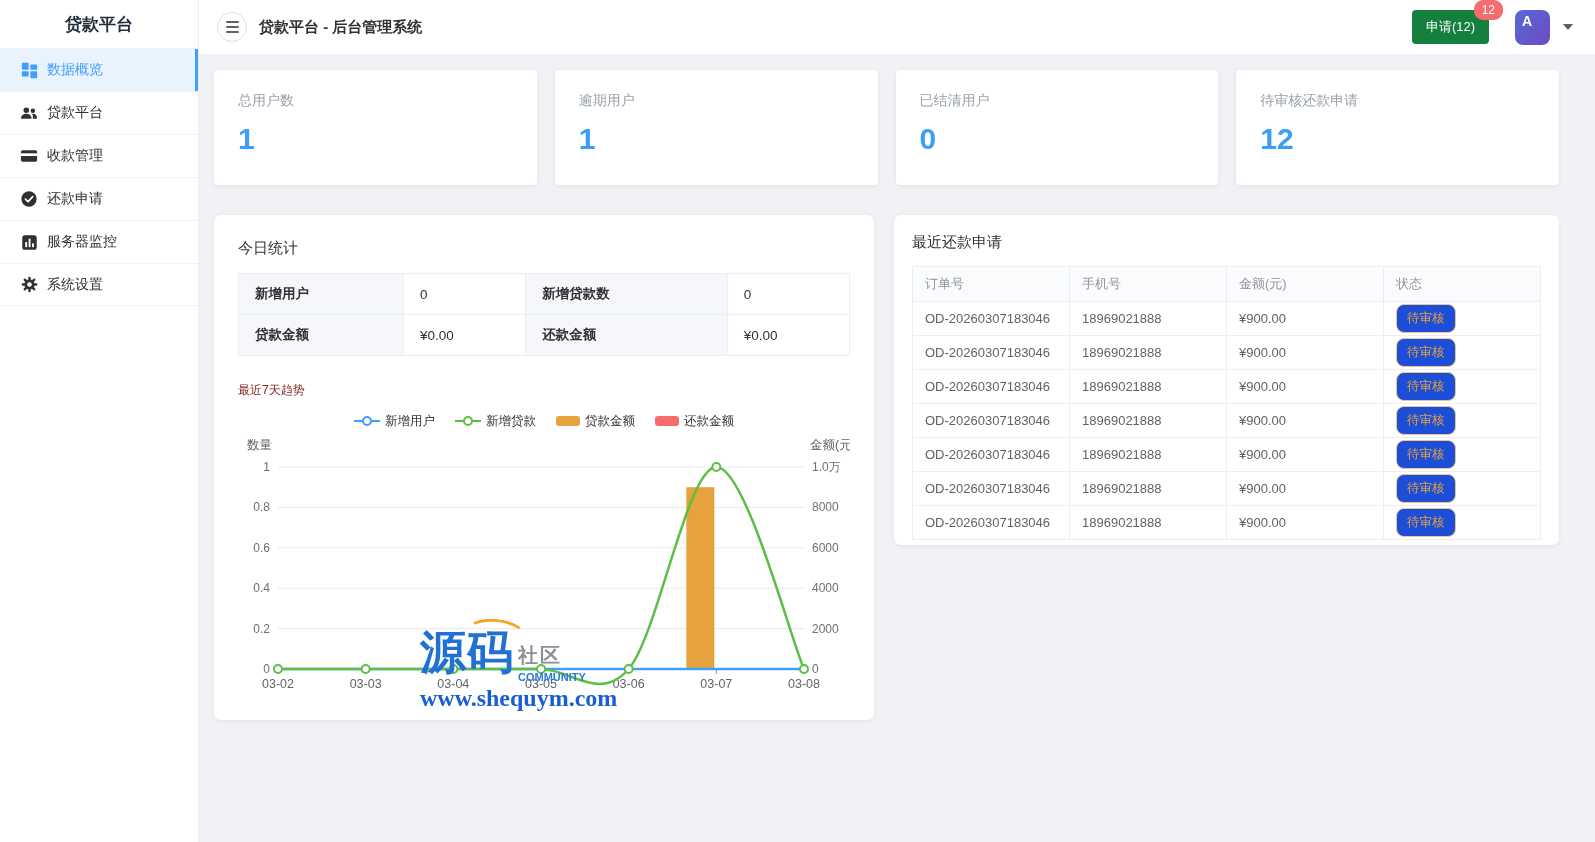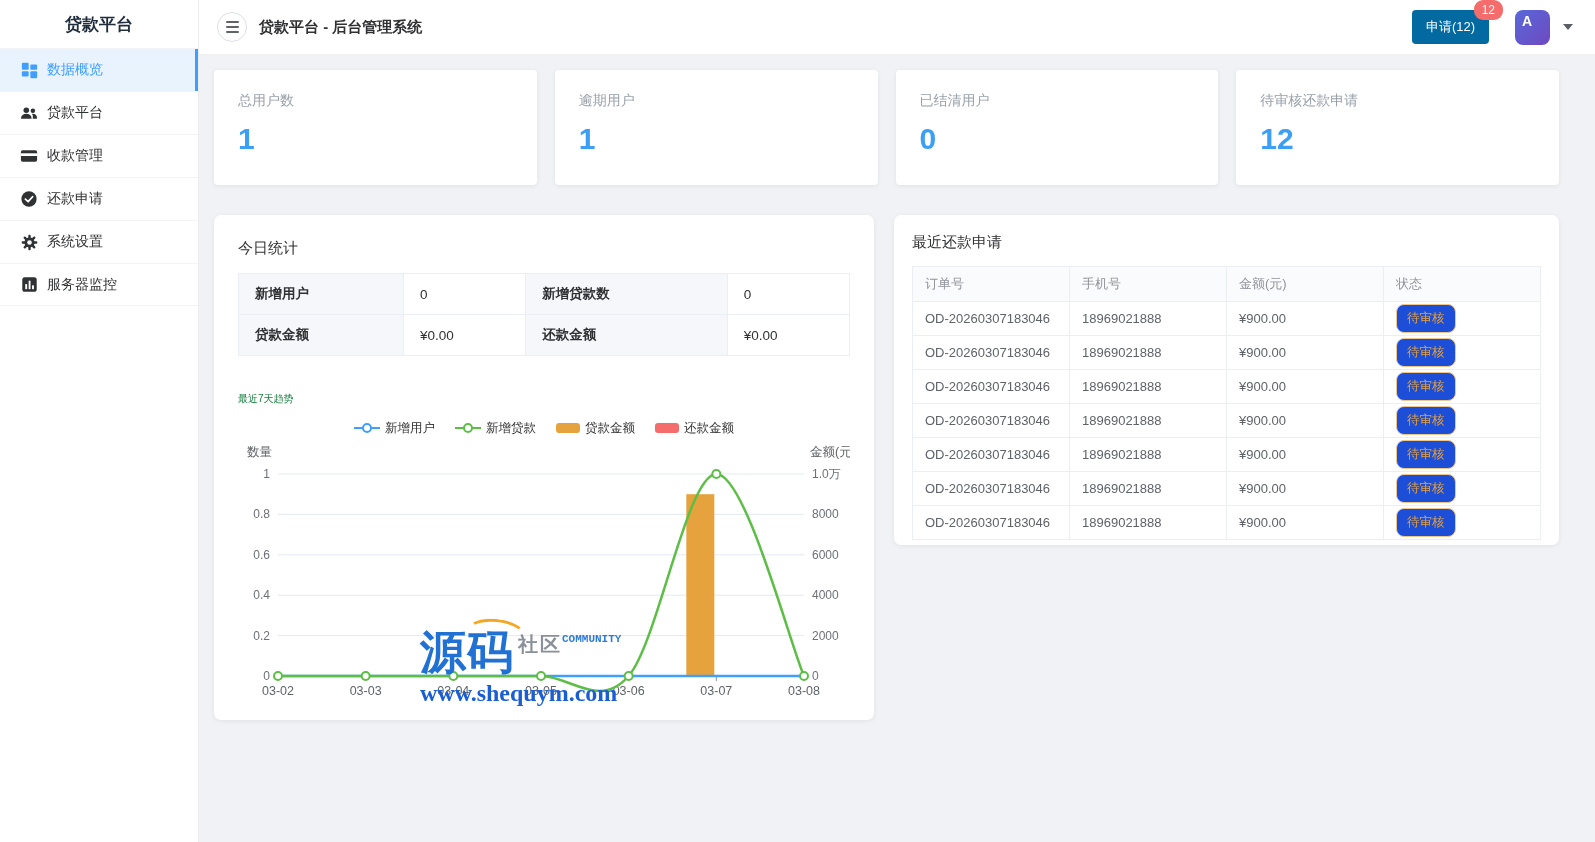--- a/index.html
+++ b/index.html
@@ -15,21 +15,21 @@
   .side-item.active::after { content:""; position:absolute; right:0; top:0; bottom:0; width:3px; background:#409EFF; }
   .side-item:last-child { border-bottom:1px solid #f2f3f5; }
 
   
   .topbar { position:absolute; left:199px; top:0; right:0; height:55px; background:#fff; display:flex; align-items:center; padding:0 22px 0 18px; border-bottom:1px solid #f0f0f0; }
   .burger-btn { width:30px; height:30px; border-radius:50%; border:1px solid #dcdfe6; background:#fff; display:flex; flex-direction:column; align-items:center; justify-content:center; gap:3px; cursor:pointer; }
   .burger-btn span { display:block; width:13px; height:2px; background:#5f6368; border-radius:1px; }
   .topbar-title { margin-left:12px; font-size:15px; font-weight:bold; color:#303133; }
   .topbar-right { margin-left:auto; display:flex; align-items:center; }
   .apply-wrap { position:relative; }
-  .apply-btn { background:#0369a1; color:#fff; border:none; border-radius:4px; font-size:13px; padding:8px 14px; cursor:pointer; font-family:inherit; }
+  .apply-btn { background:#15803d; color:#fff; border:none; border-radius:4px; font-size:13px; padding:8px 14px; cursor:pointer; font-family:inherit; }
   .red-badge { position:absolute; top:-10px; right:-14px; background:#f56c6c; color:#fff; font-size:12px; line-height:1; padding:4px 8px; border-radius:9px; }
   .avatar { width:35px; height:35px; margin-left:26px; border-radius:8px; background:linear-gradient(135deg,#5868d9 0%,#6f49c0 100%); color:#fff; font-size:14px; font-weight:bold; padding:3px 0 0 7px; cursor:pointer; }
   .caret { width:0; height:0; margin-left:13px; border-left:5px solid transparent; border-right:5px solid transparent; border-top:6px solid #5a5e66; cursor:pointer; }
 
   
   .main { position:absolute; left:199px; top:55px; right:0; bottom:0; padding:15px 36px 0 15px; }
   .cards-row { display:flex; gap:18px; }
   .stat-card { flex:1; height:115px; background:#fff; border-radius:4px; box-shadow:0 1px 5px rgba(0,0,0,0.07); padding:22px 24px; }
   .stat-label { font-size:14px; color:#98a0aa; }
   .stat-value { margin-top:12px; font-size:30px; font-weight:bold; color:#3a9ff5; }
@@ -38,34 +38,34 @@
   .panel { background:#fff; border-radius:7px; box-shadow:0 1px 5px rgba(0,0,0,0.07); }
   .panel-left { width:660px; height:505px; padding:24px; position:relative; }
   .panel-right { flex:1; height:330px; padding:18px; overflow:hidden; }
   .panel-title { font-size:15px; color:#303133; }
 
   
   .today-table { width:100%; margin-top:15px; border-collapse:collapse; font-size:13.5px; }
   .today-table td { border:1px solid #ebeef5; padding:11px 16px; height:39px; }
   .today-table td.lbl { background:#f5f7fa; font-weight:bold; color:#303133; }
   .today-table td.val { color:#303133; background:#fff; }
-  .trend-title { margin-top:36px; font-size:10px; color:#15803d; }
+  .trend-title { margin-top:26px; font-size:12px; color:#7f1d1d; }
 
   
   .chart-box { margin-top:12px; position:relative; }
   .legend-row { display:flex; justify-content:center; align-items:center; gap:20px; height:20px; }
   .legend-item { display:flex; align-items:center; gap:5px; font-size:12.5px; color:#333; cursor:pointer; }
   .chart-svg { display:block; margin-top:4px; }
 
   
   .wm { position:absolute; left:206px; top:412px; width:240px; z-index:3; pointer-events:none; }
   .wm-row { display:flex; align-items:flex-start; position:relative; }
   .wm-big { font-size:46px; line-height:1.1; font-weight:bold; color:#2171d4; letter-spacing:1px; }
   .wm-swoosh { position:absolute; left:46px; top:-8px; width:60px; height:30px; border:3px solid transparent; border-top-color:#f5a623; border-radius:50%; transform:rotate(6deg); }
-  .wm-col { display:flex; flex-direction:row; margin-left:4px; margin-top:4px;font-family:Liberation Mono, monospace; }
+  .wm-col { display:flex; flex-direction:column; margin-left:4px; margin-top:15px; }
   .wm-small-top { font-size:20px; font-weight:bold; color:#8a9099; letter-spacing:2px; }
   .wm-small-bottom { font-size:11px; font-weight:bold; color:#2b7bd9; margin-top:2px; }
   .wm-url { font-family:"Liberation Serif","DejaVu Serif",serif; font-size:24px; font-weight:bold; color:#1a5ed6; margin-top:2px; }
 
   
   .recent-table { width:100%; margin-top:14px; border-collapse:collapse; font-size:13px; table-layout:fixed; }
   .recent-table th { background:#fafbfc; color:#909399; font-weight:normal; text-align:left; padding:8px 12px; border:1px solid #ebeef5; height:30px; font-size:13px; }
   .recent-table td { color:#5f6368; padding:0 12px; border-left:1px solid #ebeef5; border-right:1px solid #ebeef5; border-bottom:1px solid #ebeef5; height:34px; }
   .status-badge { display:inline-block; border:1px solid #f0c78a; color:#e6a23c; font-size:12.5px; padding:5px 10px; border-radius:8px; background:#1d4ed8; }
 </style>
@@ -116,48 +116,48 @@
     </div>
 
     <div class="side-item">
       <span class="sicon">
         <svg width="18" height="18" viewBox="0 0 20 20">
             <circle cx="10" cy="10" r="8.5" fill="#303133"></circle>
             <polyline points="6,10.2 9,13 14,7.5" fill="none" stroke="#fff" stroke-width="2" stroke-linecap="round" stroke-linejoin="round"></polyline>
           </svg>
       </span>
       <span>还款申请</span>
+    </div>
+
+    <div class="side-item">
+      <span class="sicon">
+        <svg width="17" height="17" viewBox="0 0 20 20">
+            <rect x="1.5" y="1.5" width="17" height="17" rx="3" fill="#303133"></rect>
+            <rect x="5" y="9.5" width="2.2" height="6" fill="#fff"></rect>
+            <rect x="9" y="5.5" width="2.2" height="10" fill="#fff"></rect>
+            <rect x="13" y="11" width="2.2" height="4.5" fill="#fff"></rect>
+          </svg>
+      </span>
+      <span>服务器监控</span>
     </div>
 
     <div class="side-item">
       <span class="sicon">
         <svg width="17" height="17" viewBox="0 0 20 20">
             <g fill="#303133">
               <rect x="8.6" y="0.8" width="2.8" height="18.4" rx="1.2"></rect>
               <rect x="8.6" y="0.8" width="2.8" height="18.4" rx="1.2" transform="rotate(45 10 10)"></rect>
               <rect x="8.6" y="0.8" width="2.8" height="18.4" rx="1.2" transform="rotate(90 10 10)"></rect>
               <rect x="8.6" y="0.8" width="2.8" height="18.4" rx="1.2" transform="rotate(135 10 10)"></rect>
               <circle cx="10" cy="10" r="6"></circle>
             </g>
             <circle cx="10" cy="10" r="2.7" fill="#fff"></circle>
           </svg>
       </span>
       <span>系统设置</span>
-    </div>
-
-    <div class="side-item">
-      <span class="sicon">
-        <svg width="17" height="17" viewBox="0 0 20 20">
-            <rect x="1.5" y="1.5" width="17" height="17" rx="3" fill="#303133"></rect>
-            <rect x="5" y="9.5" width="2.2" height="6" fill="#fff"></rect>
-            <rect x="9" y="5.5" width="2.2" height="10" fill="#fff"></rect>
-            <rect x="13" y="11" width="2.2" height="4.5" fill="#fff"></rect>
-          </svg>
-      </span>
-      <span>服务器监控</span>
     </div>
   </aside>
 
   <header class="topbar">
     <button class="burger-btn" aria-label="toggle sidebar">
       <span></span>
         <span></span>
         <span></span>
     </button>
     <div class="topbar-title">贷款平台 - 后台管理系统</div>

